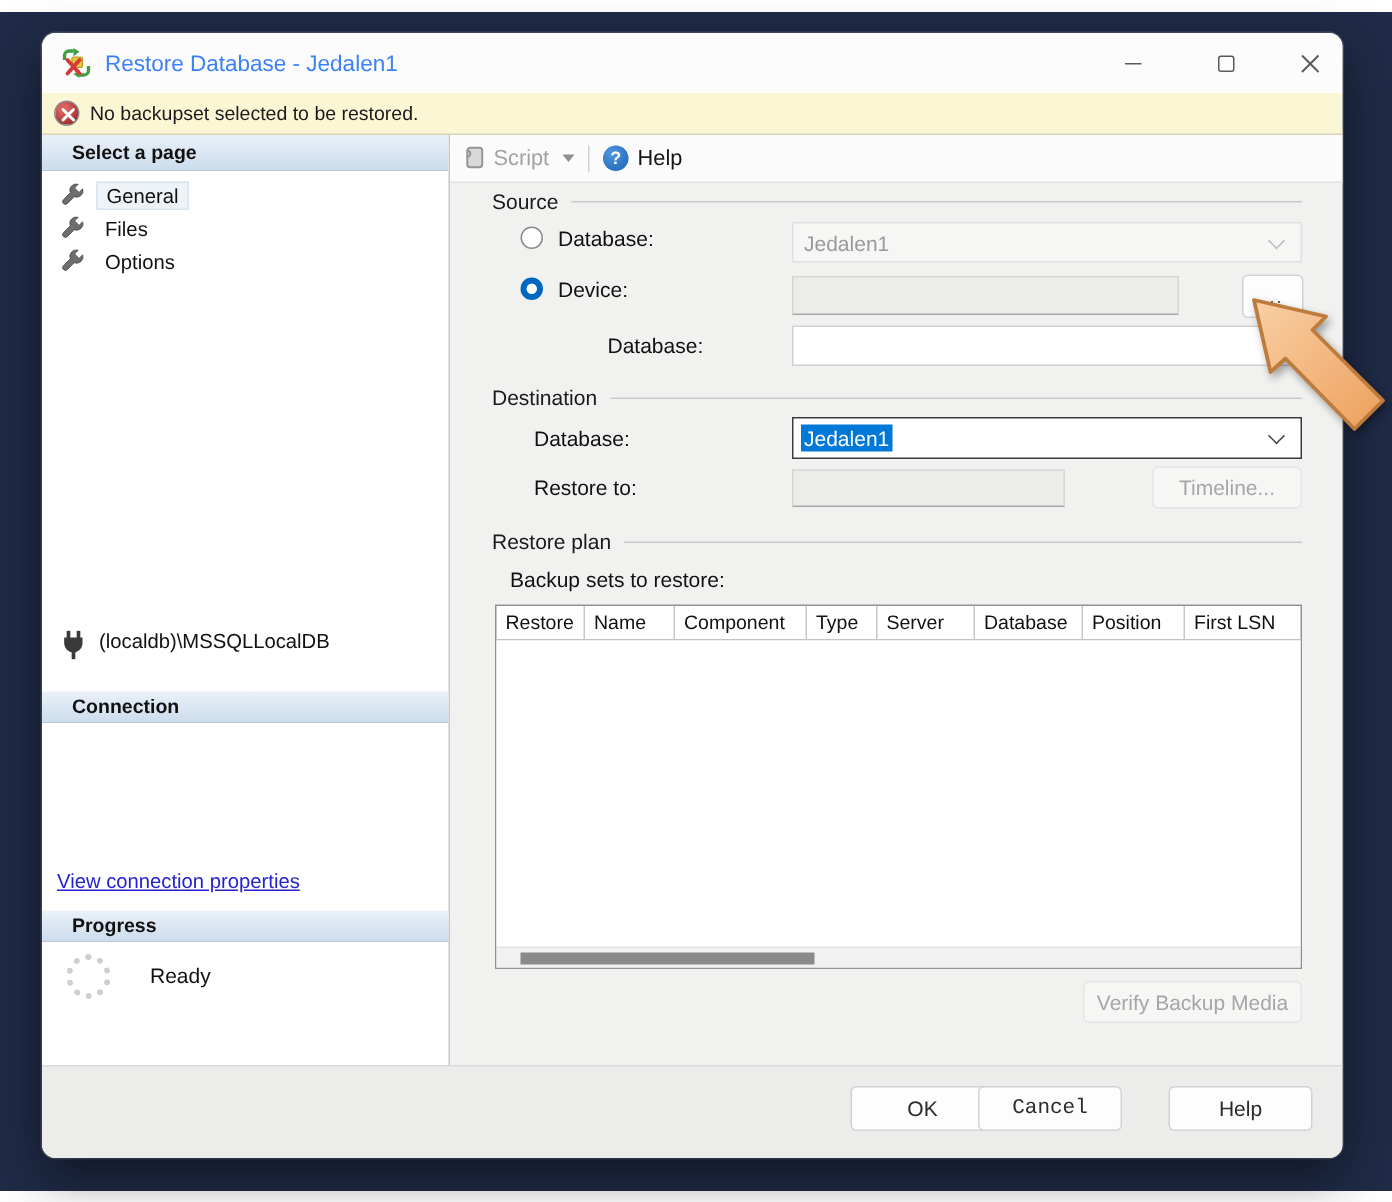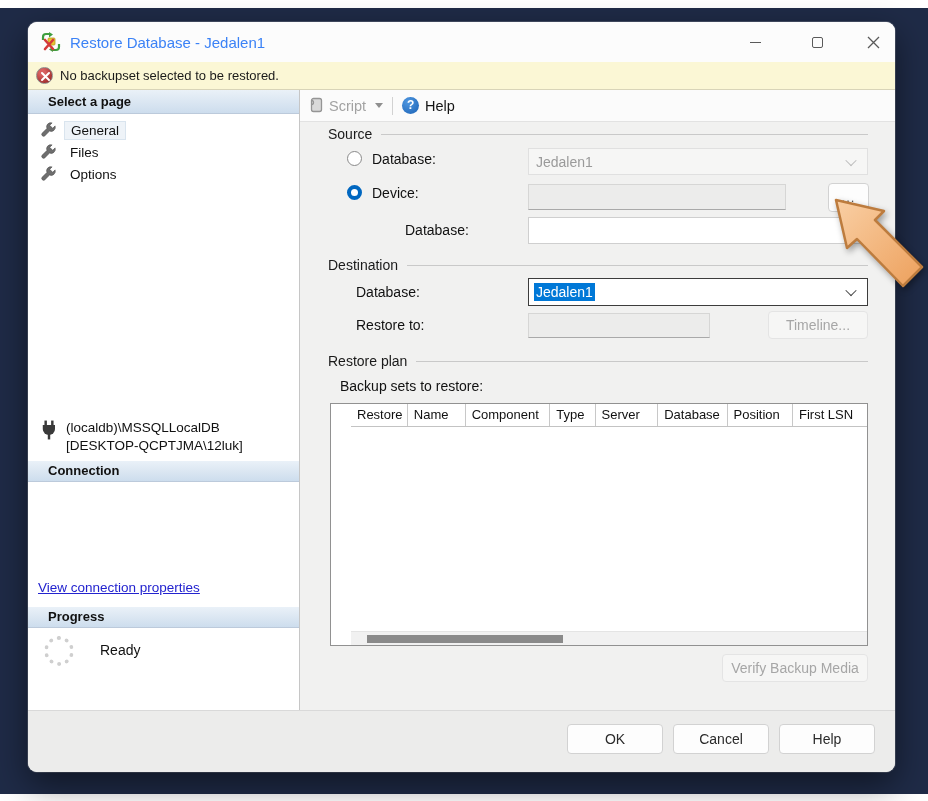--- a/index.html
+++ b/index.html
@@ -75,21 +75,21 @@
 
   .tbox { position:absolute; background:#ececeb; border:1px solid #d6d6d5; border-bottom-color:#a9a9a9; }
 
   .btn { position:absolute; background:#fdfdfd; border:1px solid #d2d2d2; border-radius:4px;
     font-size:14px; color:#2b2b2b; display:flex; align-items:center; justify-content:center; cursor:default; }
   .btn.disabled { background:#f6f6f5; border-color:#e4e4e4; color:#a6a6a6; }
   .btn.browse { color:#555; font-size:13px; letter-spacing:1px; }
 
   .caption { position:absolute; font-size:14px; color:#111; }
 
-  .grid { position:absolute; left:30px; top:313px; width:538px; height:243px; background:#fff; border:1px solid #919191; display:flex; flex-direction:column;padding-left:20px; }
+  .grid { position:absolute; left:30px; top:313px; width:538px; height:243px; background:#fff; border:1px solid #919191; display:flex; flex-direction:column; }
   .grid-head { display:flex; border-bottom:1px solid #c3c3c3; height:23px; flex:0 0 auto; }
   .grid-head .th { font-size:13px; color:#111; padding:3px 0 0 6px; border-right:1px solid #c8c8c8; overflow:hidden; white-space:nowrap; }
   .grid-head .th:nth-child(1){width:59px} .grid-head .th:nth-child(2){width:60px}
   .grid-head .th:nth-child(3){width:88px} .grid-head .th:nth-child(4){width:47px}
   .grid-head .th:nth-child(5){width:65px} .grid-head .th:nth-child(6){width:72px}
   .grid-head .th:nth-child(7){width:68px} .grid-head .th:nth-child(8){width:77px; border-right:none}
   .grid-body { flex:1; background:#fff; }
   .grid-hscroll { flex:0 0 14px; background:#f1f1f1; position:relative; border-top:1px solid #e4e4e4; }
   .grid-thumb { position:absolute; left:16px; top:3px; width:196px; height:8px; background:#8a8a8a; }
 
@@ -166,21 +166,20 @@
       <div class="sec-header" style="top:371px; height:21px; line-height:20px;">Connection</div>
 
       <svg class="conn-icon" viewBox="0 0 18 18">
         <rect x="4" y="0.5" width="2.2" height="4.5" fill="#3a3a3a"></rect>
         <rect x="10" y="0.5" width="2.2" height="4.5" fill="#3a3a3a"></rect>
         <path d="M2.5,4.5 h11 v3.5 a5.5,5.5 0 0 1 -11,0 z" fill="#3a3a3a"></path>
         <rect x="7" y="11" width="2.2" height="6.5" fill="#3a3a3a"></rect>
       </svg>
       <div class="conn-text">
         <div>(localdb)\MSSQLLocalDB</div>
-        <div>[DESKTOP-QCPTJMA\12luk]</div>
       </div>
 
       <span class="conn-link">View connection properties</span>
 
       <div class="sec-header" style="top:517px; height:21px; line-height:20px;">Progress</div>
       <div class="spinner"></div>
       <span class="ready-text">Ready</span>
     </div>
 
     <div class="right">
@@ -259,21 +258,21 @@
           <div class="grid-thumb"></div>
         </div>
       </div>
 
       <div class="btn disabled" style="left:422px; top:564px; width:146px; height:28px;text-align:right;">Verify Backup Media</div>
     </div>
   </div>
 
   <div class="footer">
     <div class="btn" style="left:539px;">OK</div>
-    <div class="btn" style="left:645px;">Cancel</div>
+    <div class="btn" style="left:624px;font-family:Liberation Mono, monospace;">Cancel</div>
     <div class="btn" style="left:751px;">Help</div>
   </div>
 </div>
 
 <svg class="cursor-arrow" width="110" height="100" viewBox="0 0 110 100">
   <defs>
     <linearGradient id="ag" x1="0" y1="0" x2="1" y2="1">
       <stop offset="0" stop-color="#f9cfa4"></stop>
       <stop offset="1" stop-color="#eda05c"></stop>
     </linearGradient>

